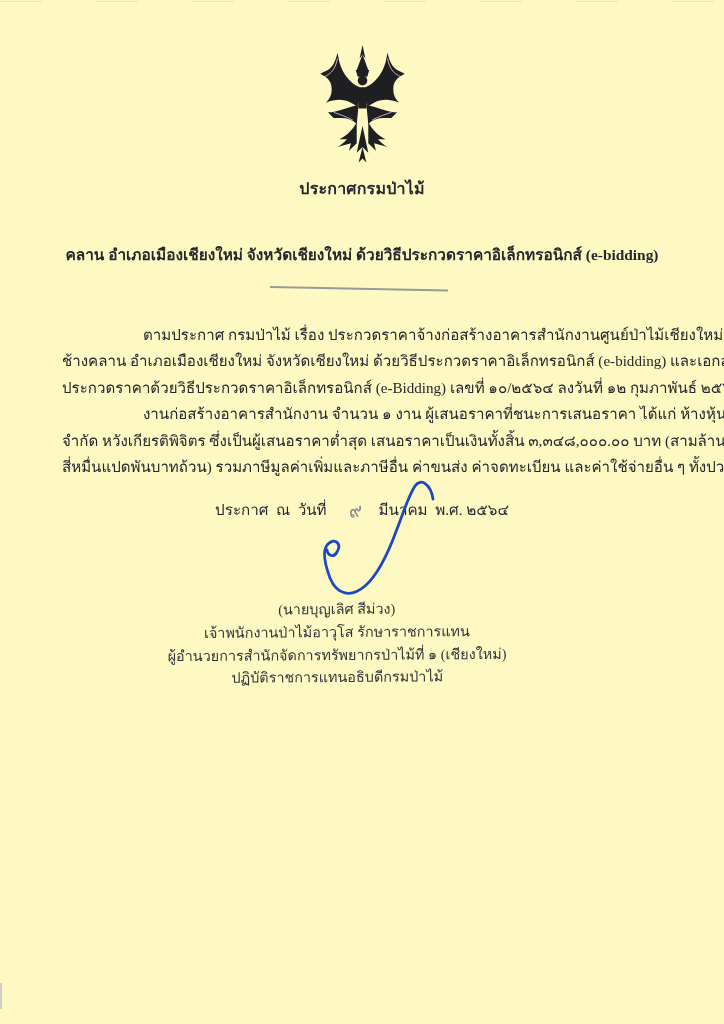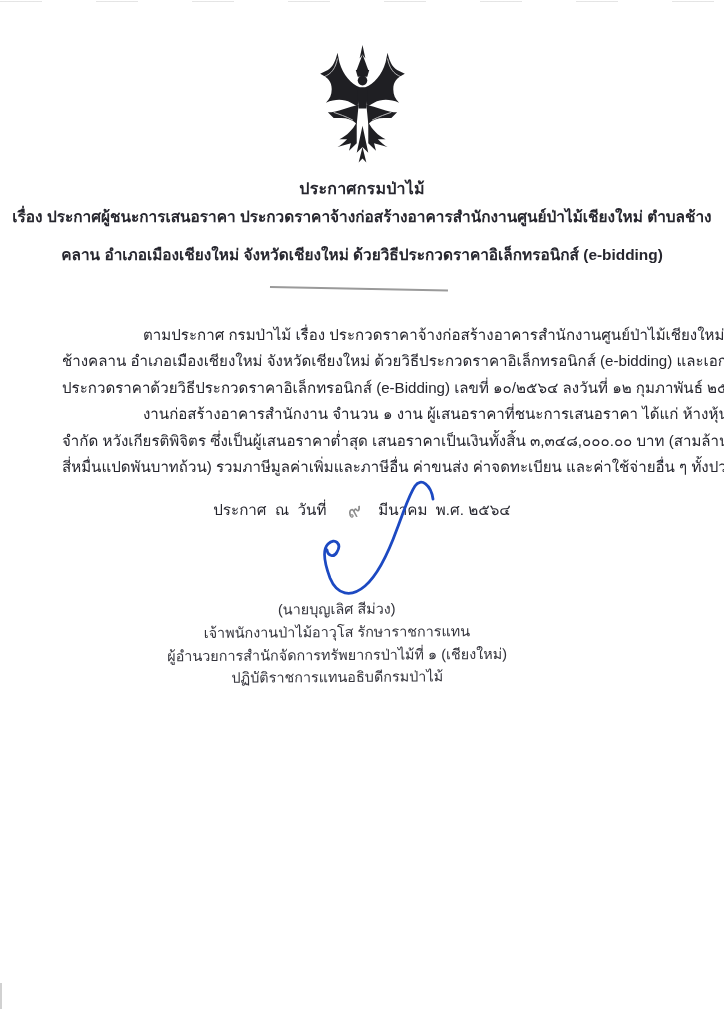--- a/index.html
+++ b/index.html
@@ -1,22 +1,22 @@
 <!DOCTYPE html>
 <html><head>
 <meta charset="utf-8">
 <style>
   html,body{margin:0;padding:0;background:#e9e9e9;}
   .page{
     position:relative;
     width:724px;height:1024px;
     margin:0 auto;
-    background:#ffffff;
+    background:#fef9c3;
     overflow:hidden;
-    font-family:Liberation Sans, sans-serif;
+    font-family:Liberation Serif, serif;
     color:#26262e;
   }
   .scan-top-edge{
     position:absolute;top:1px;left:0;width:100%;height:1px;
     background:repeating-linear-gradient(90deg,#cfcfcf 0 42px,transparent 42px 96px);
     opacity:.55;
   }
   .scan-left-mark{
     position:absolute;left:0;top:983px;width:2px;height:26px;background:#c6c6c6;opacity:.8;
   }
@@ -91,21 +91,20 @@
     <g fill="none" stroke="#ffffff" stroke-width="1" opacity="0.7">
       <path d="M24 14 C22 24 18 30 10 33"></path>
       <path d="M76 14 C78 24 82 30 90 33"></path>
       <path d="M20 70 C26 72 32 74 40 78"></path>
       <path d="M80 70 C74 72 68 74 60 78"></path>
     </g>
   </svg>
 
   <div class="title">ประกาศกรมป่าไม้</div>
 
-  <div class="subject l1">เรื่อง ประกาศผู้ชนะการเสนอราคา ประกวดราคาจ้างก่อสร้างอาคารสำนักงานศูนย์ป่าไม้เชียงใหม่ ตำบลช้าง</div>
   <div class="subject l2">คลาน อำเภอเมืองเชียงใหม่ จังหวัดเชียงใหม่ ด้วยวิธีประกวดราคาอิเล็กทรอนิกส์ (e-bidding)</div>
 
   <div class="divider"></div>
 
   <div class="body-text">
     <div class="body-line indent">ตามประกาศ กรมป่าไม้ เรื่อง ประกวดราคาจ้างก่อสร้างอาคารสำนักงานศูนย์ป่าไม้เชียงใหม่ ตำบล</div>
     <div class="body-line">ช้างคลาน อำเภอเมืองเชียงใหม่ จังหวัดเชียงใหม่ ด้วยวิธีประกวดราคาอิเล็กทรอนิกส์ (e-bidding) และเอกสาร</div>
     <div class="body-line">ประกวดราคาด้วยวิธีประกวดราคาอิเล็กทรอนิกส์ (e-Bidding) เลขที่ ๑๐/๒๕๖๔ ลงวันที่ ๑๒ กุมภาพันธ์ ๒๕๖๔ นั้น</div>
     <div class="body-line indent">งานก่อสร้างอาคารสำนักงาน จำนวน ๑ งาน ผู้เสนอราคาที่ชนะการเสนอราคา ได้แก่ ห้างหุ้นส่วน</div>
     <div class="body-line">จำกัด หวังเกียรติพิจิตร ซึ่งเป็นผู้เสนอราคาต่ำสุด เสนอราคาเป็นเงินทั้งสิ้น ๓,๓๔๘,๐๐๐.๐๐ บาท (สามล้านสามแสน</div>

